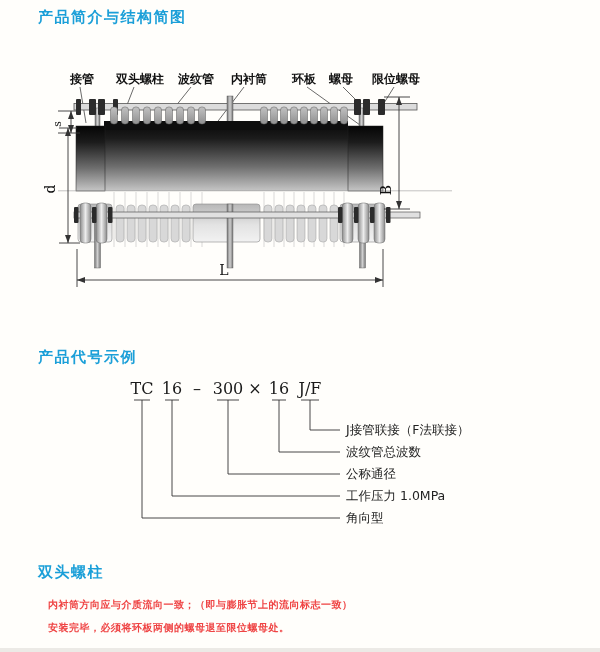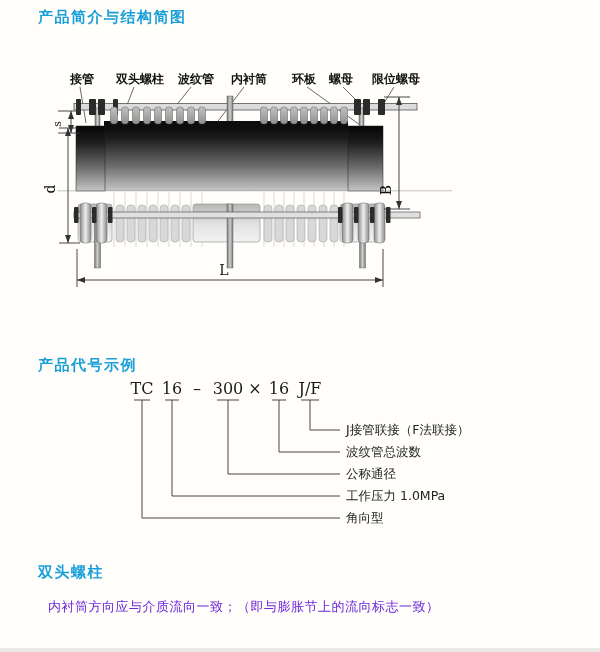--- a/index.html
+++ b/index.html
@@ -1,21 +1,21 @@
 <!DOCTYPE html>
 <html><head>
 <meta charset="utf-8">
 <style>
   html,body{margin:0;padding:0;background:#ffffff;}
   .page{position:relative;width:600px;height:652px;background:#fffefb;
         font-family:"DejaVu Sans",sans-serif;overflow:hidden;}
   .sec-title{position:absolute;left:38px;font-size:15px;font-weight:bold;
              color:#1b9fd8;letter-spacing:1.5px;white-space:nowrap;}
-  .para{position:absolute;left:48px;font-size:13px;color:#6d28d9;
-        letter-spacing:.5px;white-space:nowrap;}
+  .para{position:absolute;left:48px;font-size:10px;color:#ef4444;
+        letter-spacing:.5px;white-space:nowrap;font-weight:bold;}
   svg{position:absolute;}
   .plabel{font-family:"DejaVu Sans",sans-serif;font-size:12px;font-weight:bold;fill:#111;}
   .dim{font-family:"DejaVu Serif","Liberation Serif",serif;font-size:14px;fill:#111;}
   .dim-s{font-family:"DejaVu Serif","Liberation Serif",serif;font-size:11px;fill:#111;}
   .tok{font-family:"DejaVu Serif","Liberation Serif",serif;font-size:16px;fill:#1a1a1a;}
   .clabel{font-family:"DejaVu Sans",sans-serif;font-size:12.5px;fill:#222;}
   .ldr{stroke:#444;stroke-width:.8;fill:none;}
   .ln{stroke:#333;stroke-width:.9;fill:none;}
   .proj{stroke:#c9c9c9;stroke-width:.7;}
   .bottom-strip{position:absolute;left:0;bottom:0;width:600px;height:4px;background:#eceae6;}
@@ -210,21 +210,21 @@
       <text class="dim" x="391" y="190" text-anchor="middle" transform="rotate(-90 391 190)">B</text>
     </g>
     <g>
       <line class="ln" x1="77" y1="249" x2="77" y2="287"></line>
       <line class="ln" x1="383" y1="249" x2="383" y2="287"></line>
       <line class="ln" x1="77" y1="280" x2="383" y2="280" marker-start="url(#arrow)" marker-end="url(#arrow)"></line>
       <text class="dim" x="224" y="275" text-anchor="middle">L</text>
     </g>
   </svg>
 
-  <div class="sec-title" style="top:356px">产品代号示例</div>
+  <div class="sec-title" style="top:348px">产品代号示例</div>
 
   <svg style="left:90px;top:372px" width="420" height="166" viewBox="90 372 420 166">
     <g>
       <text class="tok" x="142" y="394" text-anchor="middle">TC</text>
       <text class="tok" x="172" y="394" text-anchor="middle">16</text>
       <text class="tok" x="197" y="394" text-anchor="middle">–</text>
       <text class="tok" x="228" y="394" text-anchor="middle">300</text>
       <text class="tok" x="255" y="394" text-anchor="middle">×</text>
       <text class="tok" x="279" y="394" text-anchor="middle">16</text>
       <text class="tok" x="310" y="394" text-anchor="middle">J/F</text>
@@ -241,15 +241,16 @@
       <text class="clabel" x="346" y="456">波纹管总波数</text>
       <text class="clabel" x="346" y="478">公称通径</text>
       <text class="clabel" x="346" y="500">工作压力 1.0MPa</text>
       <text class="clabel" x="346" y="522">角向型</text>
     </g>
   </svg>
 
   <div class="sec-title" style="top:563px">双头螺柱</div>
 
   <div class="para" style="top:598px">内衬筒方向应与介质流向一致；（即与膨胀节上的流向标志一致）</div>
+  <div class="para" style="top:621px">安装完毕，必须将环板两侧的螺母退至限位螺母处。</div>
 
   <div class="bottom-strip"></div>
 </div>
 
 </body></html>

